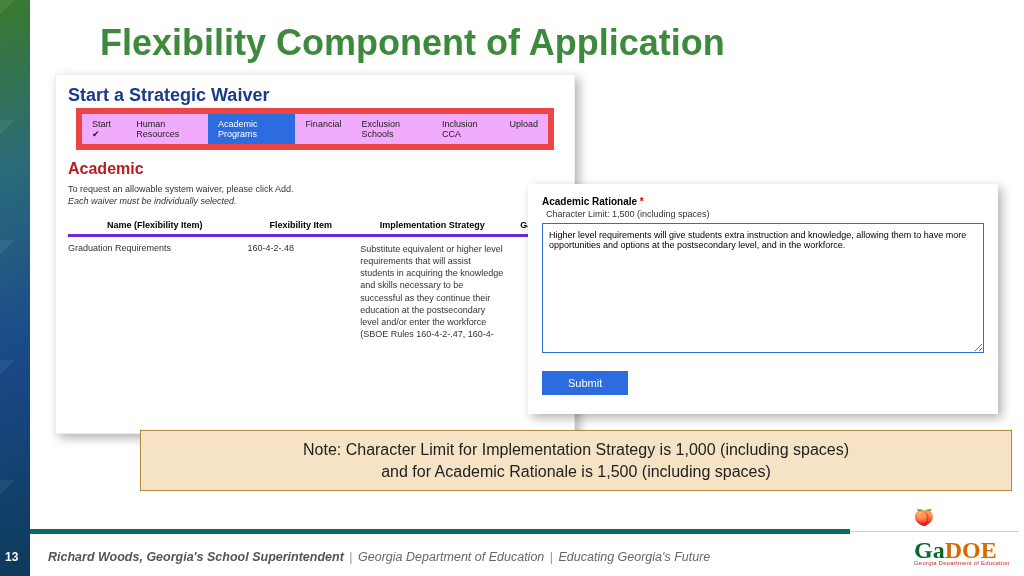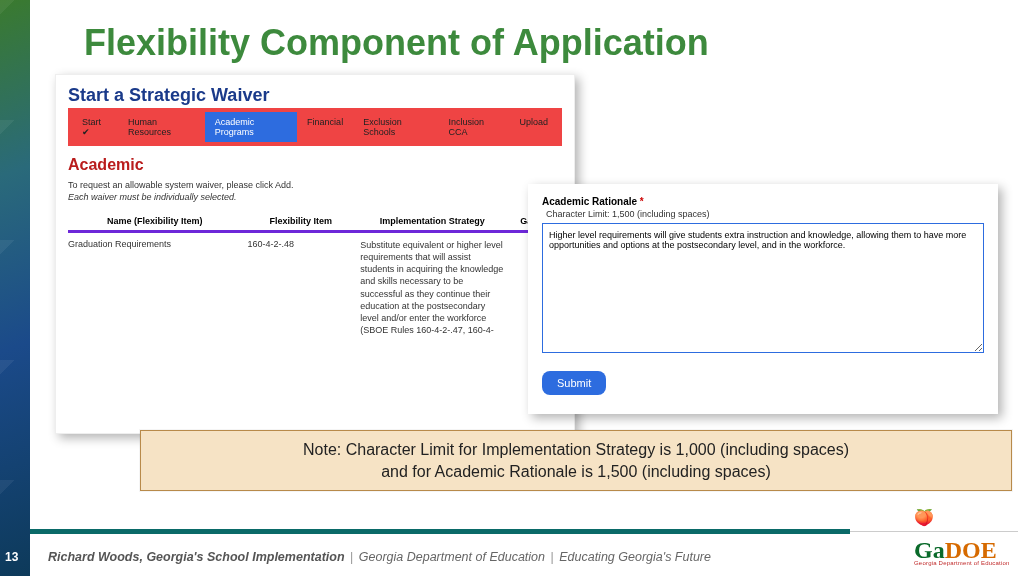--- a/index.html
+++ b/index.html
@@ -21,35 +21,35 @@
     content:"";
     position:absolute;
     left:0;top:0;width:100%;height:100%;
     background:
       linear-gradient(135deg, rgba(255,255,255,0.15) 0 10px, transparent 10px 40px) repeat-y;
     background-size: 60px 120px;
     opacity:.4;
   }
   .title {
     position: absolute;
-    left: 84px; top: 22px;
+    left: 100px; top: 22px;
     color: #3d8a3d;
     font-size: 36px;
     font-weight: bold;
   }
   .panel {
     position: absolute;
     background: #fff;
     box-shadow: 4px 4px 10px rgba(0,0,0,0.3);
     font-size: 10px;
   }
   .panel1 { left: 55px; top: 74px; width: 520px; height: 360px; padding:10px 12px; border:1px solid #eee;}
   .panel1 h2 { color:#1a3a8a; font-size:18px; margin-bottom:2px; }
   .panel1 .subtitle { color:#444; font-size:9px; margin-bottom:8px; }
-  .tabs { display:flex; background:#ef4444; border:4px solid #ef4444; margin:0 0 10px; }
+  .tabs { display:flex; background:#f0abfc; border:6px solid #ef4444; margin:0 8px 10px; }
   .tabs .tab { padding:5px 10px; font-size:9px; color:#222; cursor:pointer; }
   .tabs .tab.tab-start::after { content:" ✔"; font-size:9px; }
   .tabs .tab.active { background:#2d6cdf; color:#fff; }
   .panel1 h3 { color:#b91c1c; font-size:16px; margin:4px 0 6px; }
   .panel1 .instr { color:#333; font-size:9px; }
   .panel1 .instr em { font-style:italic; display:block; margin-top:2px;}
   table { width:100%; border-collapse:collapse; margin-top:10px; font-size:9px;}
   table th { text-align:center; border-bottom:3px solid #6d28d9; padding:4px 6px 4px 0; font-weight:bold; vertical-align:bottom;}
   table td { vertical-align:top; padding:6px 6px 6px 0; color:#333;}
   table td:nth-child(3){ width:150px; line-height:1.35;}
@@ -57,21 +57,21 @@
   .panel2 .lbl { font-size:10px; font-weight:bold; }
   .panel2 .lbl .req { color:#c00;}
   .panel2 .limit { font-size:9px; color:#333; margin:2px 4px 4px;}
   .panel2 textarea {
     width:100%; height:130px; border:1.5px solid #2d6cdf;
     font-size:9px; padding:6px; font-family:Arial;
     resize:both; outline:none;
   }
   .panel2 .submit {
     margin-top:16px; background:#2d6cdf; color:#fff; border:none;
-    border-radius:8px; padding:6px 15px; font-size:11px; cursor:pointer;
+    border-radius:0; padding:6px 26px; font-size:11px; cursor:pointer;
   }
   .note-box {
     position:absolute;
     left:140px; top:430px;
     width:872px;
     background:#f6e3c5;
     border:1px solid #b88a4a;
     text-align:center;
     padding:8px 10px;
     font-size:16px;
@@ -164,21 +164,21 @@
 <div class="note-box">
   <div>Note: Character Limit for Implementation Strategy is 1,000 (including spaces)</div>
   <div>and for Academic Rationale is 1,500 (including spaces)</div>
 </div>
 
 <div class="footer-bar"></div>
 
 <div class="page-num-label">13</div>
 
 <div class="footer-text">
-  <span class="s1">Richard Woods, Georgia's School Implementation</span>
+  <span class="s1">Richard Woods, Georgia's School Superintendent</span>
   <span class="sep">|</span>
   <span>Georgia Department of Education</span>
   <span class="sep">|</span>
   <span>Educating Georgia's Future</span>
 </div>
 
 <div class="logo">
   <span class="peach">🍑</span><span class="g1">Ga</span><span class="g2">DOE</span>
   <span class="sub">Georgia Department of Education</span>
 </div>

